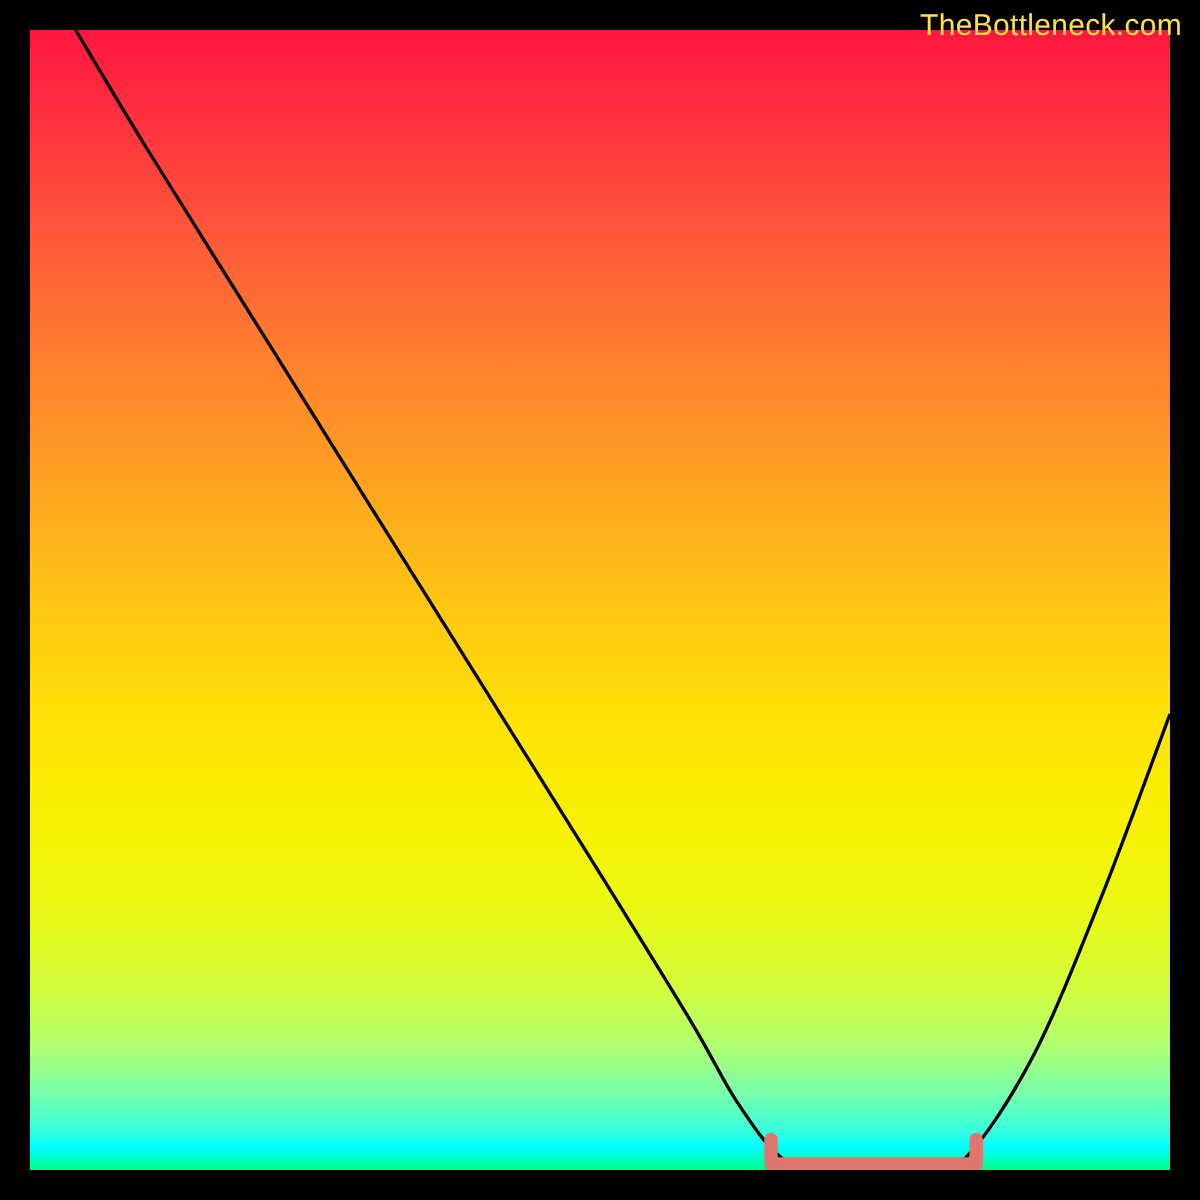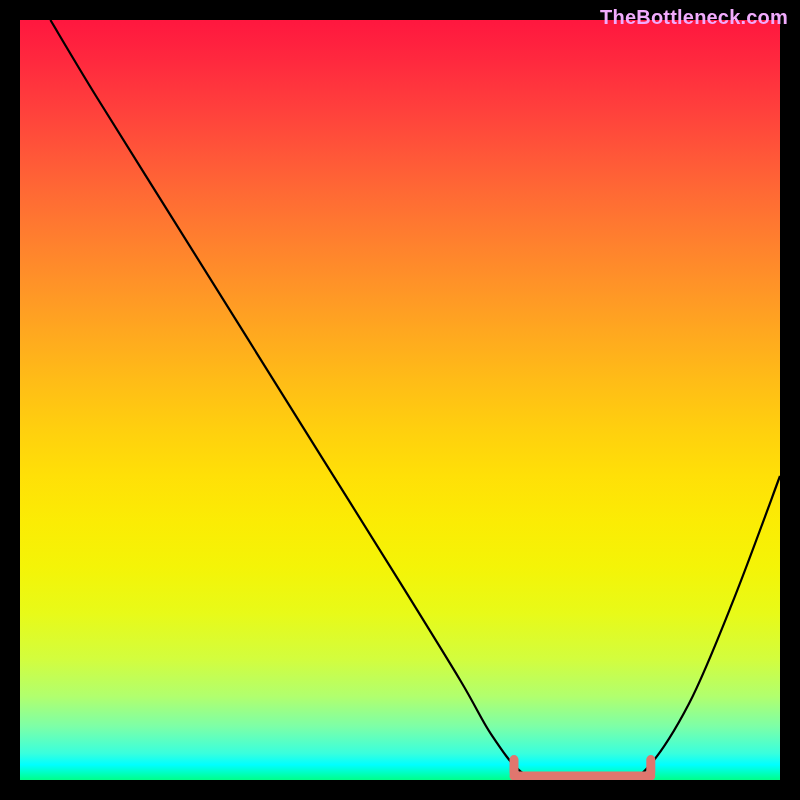--- a/index.html
+++ b/index.html
@@ -1,17 +1,17 @@
 <!DOCTYPE html>
 <html><head>
 <meta charset="utf-8">
 <style>
   * { margin: 0; padding: 0; box-sizing: border-box; }
   body { width: 800px; height: 800px; background: #000; position: relative; font-family: Arial, sans-serif; }
-  .watermark { position: absolute; top: 6px; right: 12px; color: #f0abfc; font-size: 20px; font-weight: 700; z-index: 10; letter-spacing: 0.2px; }
+  .watermark { position: absolute; top: 6px; right: 12px; color: #fde047; font-size: 20px; font-weight: 400; z-index: 10; letter-spacing: 0.2px; }
   .plot-area { position: absolute; left: 20px; top: 20px; width: 760px; height: 760px; }
   .gradient-bg { position: absolute; left: 0; top: 0; width: 100%; height: 100%;
     background: linear-gradient(to bottom,
       #ff173f 0%,
       #ff2b3e 6%,
       #ff413c 12%,
       #ff5838 18%,
       #ff6e33 24%,
       #ff832d 30%,
       #ff9726 36%,

